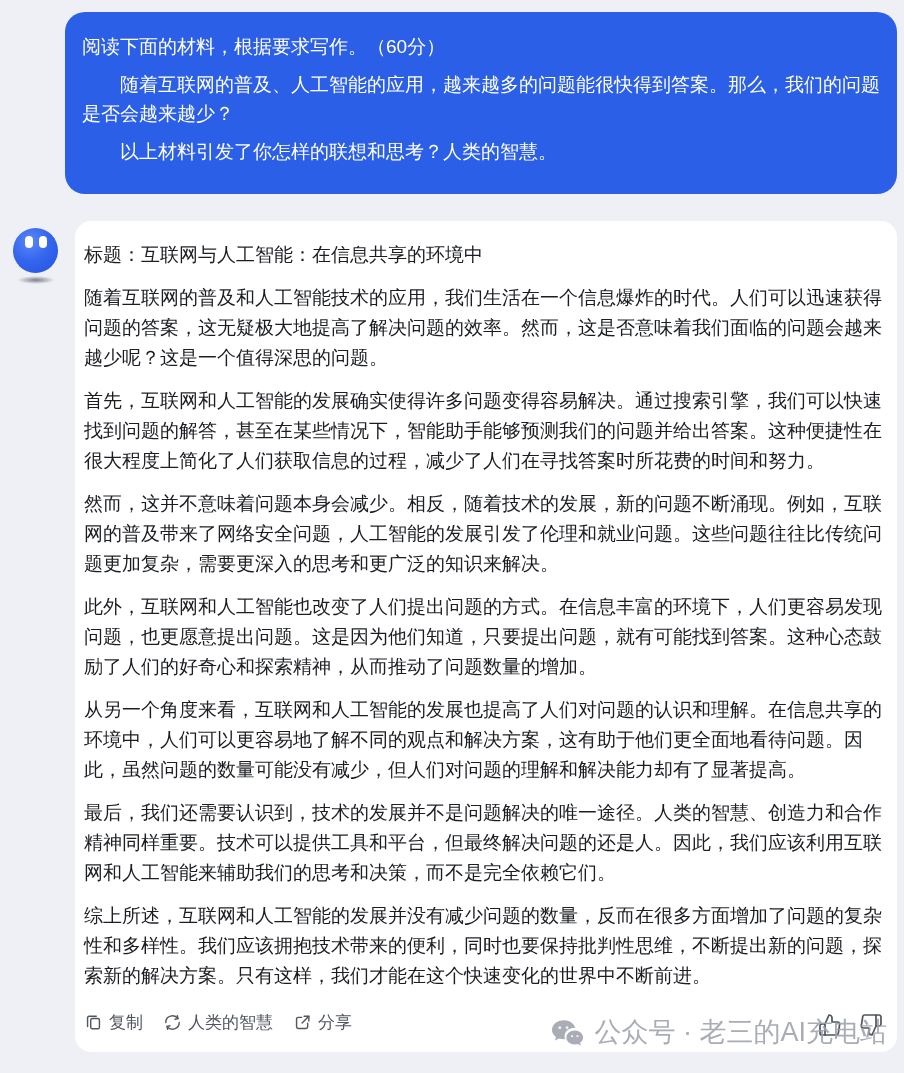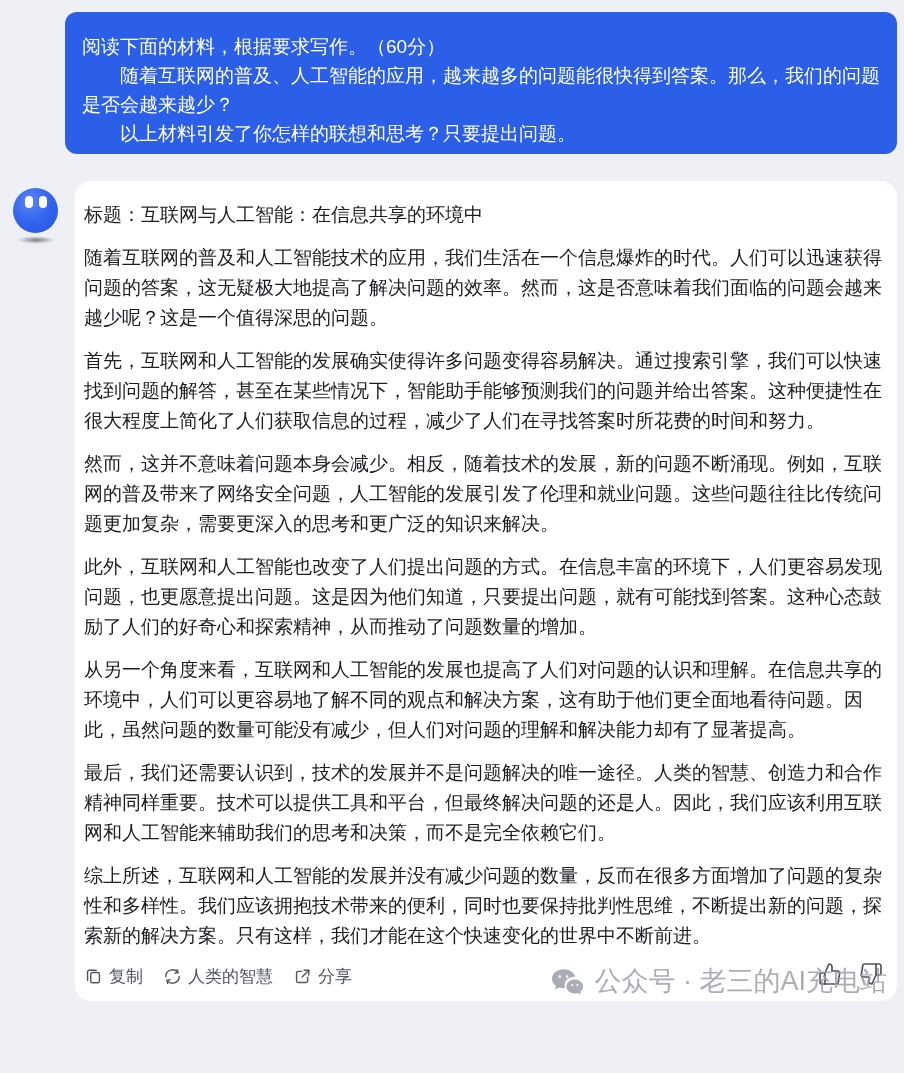--- a/index.html
+++ b/index.html
@@ -9,28 +9,28 @@
     background:#eef0f5;
     font-family:"Liberation Sans","DejaVu Sans",sans-serif;
     overflow:hidden;
   }
   .page { position:relative; width:904px; height:1073px; }
 
   
   .user-bubble {
     margin:12px 7px 0 65px;
     background:#2b5fe7;
-    border-radius:12px;
-    padding:20px 17px 6px 17px;
+    border-radius:20px;
+    padding:20px 17px 28px 17px;
     color:#ffffff;
     font-size:19px;
     line-height:29px;
   }
   .user-bubble p { margin:0; }
-  .user-bubble p.indent { text-indent:2em; }
+  .user-bubble p.indent { text-indent:2em;margin-top:9px; }
 
   
   .bot-row { display:flex; align-items:flex-start; margin-top:27px; }
 
   .avatar-wrap { flex:none; width:45px; margin-left:13px; margin-top:7px; }
   .avatar-ball {
     position:relative; width:45px; height:45px; border-radius:50%;
     background:radial-gradient(circle at 38% 30%, #5d88f6 0%, #3566ee 45%, #2452dd 100%);
   }
   .avatar-ball .eye {
@@ -51,21 +51,21 @@
     border-radius:16px;
     padding:19px 10px 15px 9px;
     color:#1b1d22;
     font-size:19px;
     line-height:30px;
   }
   .bot-card p { margin:0 0 13px 0; }
   .bot-card p:last-of-type { margin-bottom:0; }
 
   
-  .footer { display:flex; align-items:flex-end; gap:20px; margin-top:11px; }
+  .footer { display:flex; align-items:flex-start; gap:20px; margin-top:22px; }
   .tool {
     display:flex; align-items:center; gap:6px;
     background:none; border:none; padding:0; cursor:pointer;
     color:#51565f; font-size:17px; font-family:inherit; line-height:1;
   }
   .tool svg { width:19px; height:19px; display:block; }
   .right-icons { margin-left:auto; display:flex; align-items:center; gap:17px; margin-right:4px; }
   .icon-btn { background:none; border:none; padding:0; cursor:pointer; color:#4e555f; }
   .icon-btn svg { width:24px; height:24px; display:block; }
 
@@ -79,21 +79,21 @@
   .watermark svg { width:34px; height:29px; display:block; }
 </style>
 </head>
 <body>
 
 <div class="page">
 
   <div class="user-bubble">
     <p>阅读下面的材料，根据要求写作。（60分）</p>
     <p class="indent">随着互联网的普及、人工智能的应用，越来越多的问题能很快得到答案。那么，我们的问题是否会越来越少？</p>
-    <p class="indent">以上材料引发了你怎样的联想和思考？只要提出问题。</p>
+    <p class="indent">以上材料引发了你怎样的联想和思考？人类的智慧。</p>
   </div>
 
   <div class="bot-row">
 
     <div class="avatar-wrap">
       <div class="avatar-ball">
         <span class="eye left"></span>
         <span class="eye right"></span>
       </div>
       <div class="avatar-shadow"></div>

